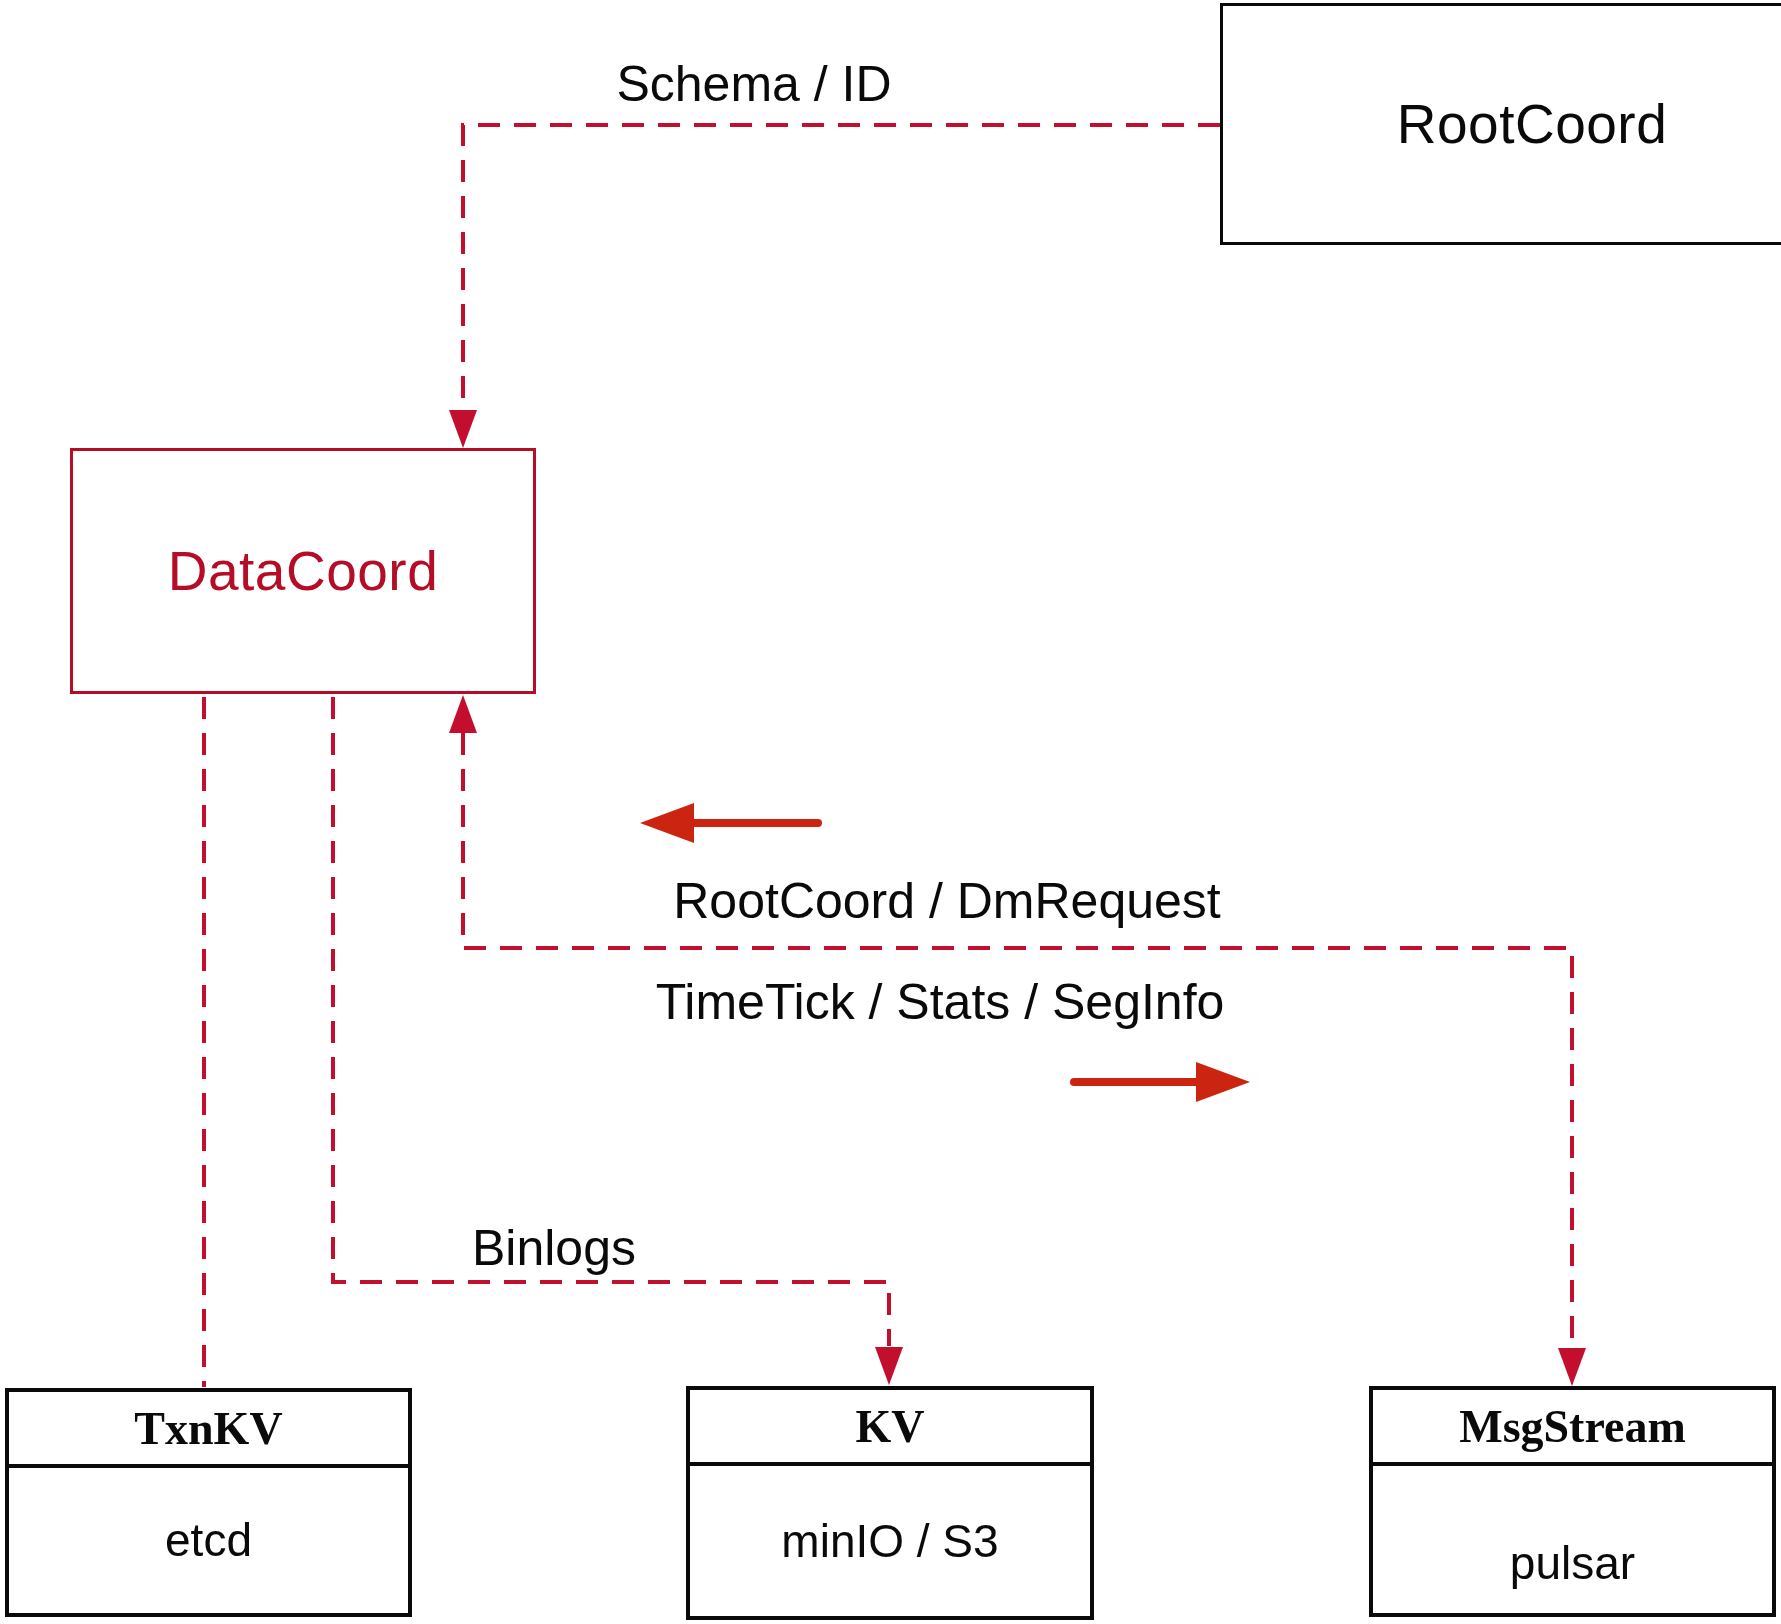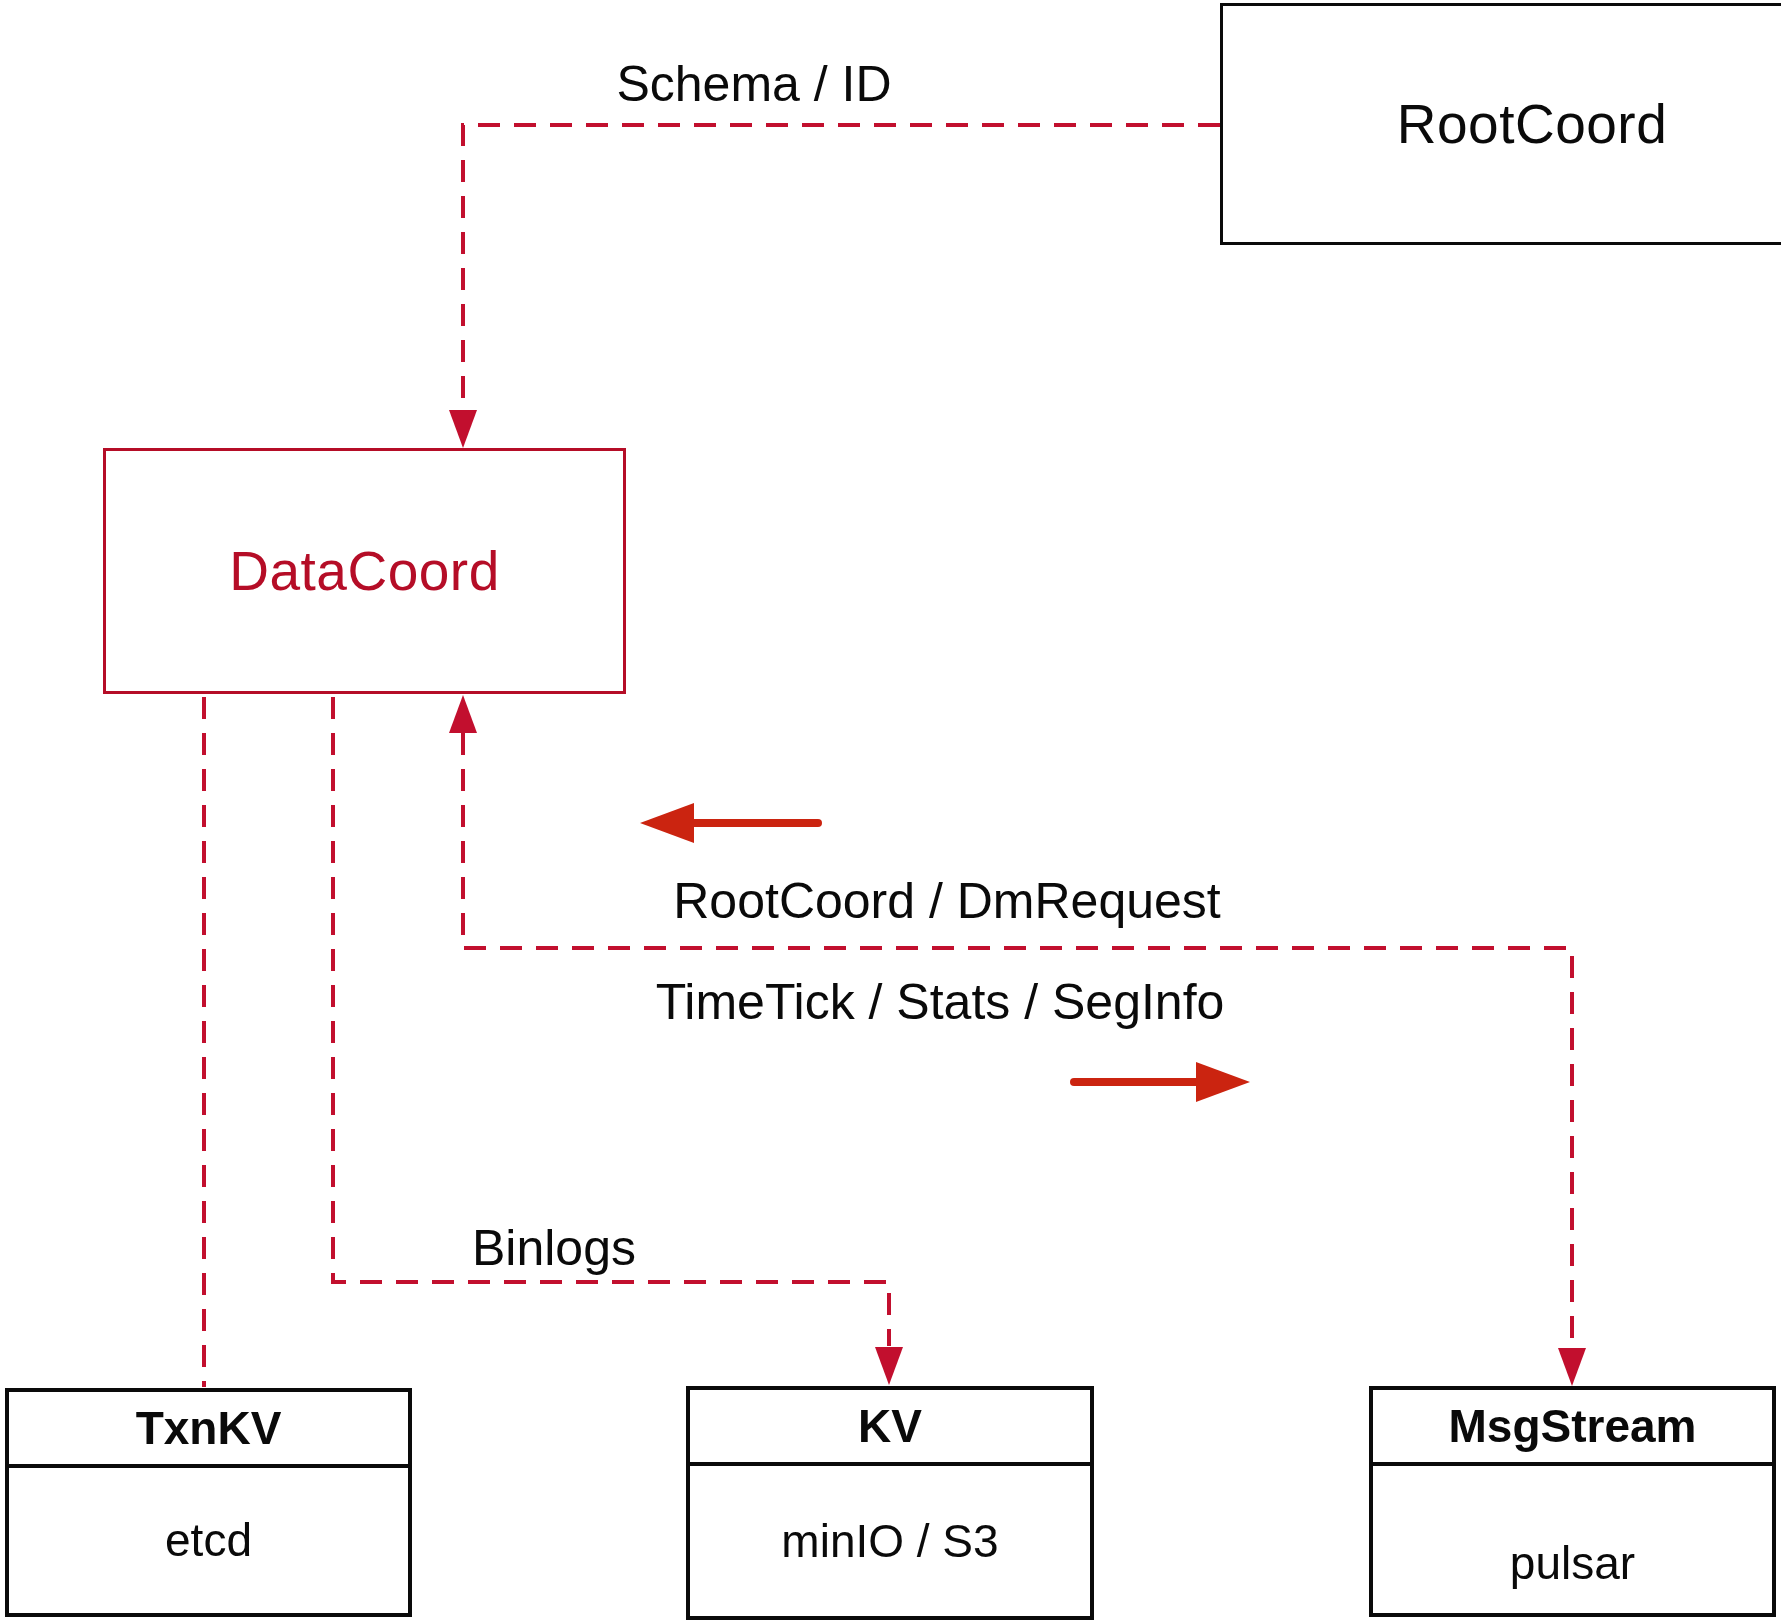--- a/index.html
+++ b/index.html
@@ -23,34 +23,34 @@
   .solid-arrow-line{stroke:var(--solid-red);stroke-width:8;stroke-linecap:round;fill:none;}
   .solid-arrow-head{fill:var(--solid-red);stroke:none;}
 
   .node{
     position:absolute;box-sizing:border-box;
     display:flex;align-items:center;justify-content:center;
     background:var(--paper);
   }
   .node.simple{font-size:55px;letter-spacing:0.5px;}
   #rootcoord{left:1220px;top:3px;width:624px;height:242px;border:3px solid var(--ink);color:var(--ink);}
-  #datacoord{left:70px;top:448px;width:523px;height:246px;border:3px solid var(--crimson);color:var(--crimson);margin-left:33px;}
+  #datacoord{left:70px;top:448px;width:466px;height:246px;border:3px solid var(--crimson);color:var(--crimson);}
 
   .table-node{
     position:absolute;box-sizing:border-box;background:var(--paper);
     border:4px solid var(--ink);display:flex;flex-direction:column;
     color:var(--ink);
   }
   #txnkv{left:5px;top:1388px;width:407px;height:229px;}
   #kv{left:686px;top:1386px;width:408px;height:234px;}
   #msgstream{left:1369px;top:1386px;width:407px;height:231px;gap:48px;}
   .table-node .hdr{
     flex:0 0 72px;border-bottom:4px solid var(--ink);
     display:flex;align-items:center;justify-content:center;
-    font-weight:bold;font-size:46px;
+    font-weight:bold;font-size:46px;font-family:Liberation Serif, serif;
   }
   .table-node .body{
     flex:1 1 auto;display:flex;flex-direction:column;
     align-items:center;justify-content:center;
     font-size:46px;line-height:61px;text-align:center;
   }
   .edge-label{
     position:absolute;transform:translate(-50%,-50%);
     white-space:nowrap;color:var(--ink);font-size:50px;
   }

